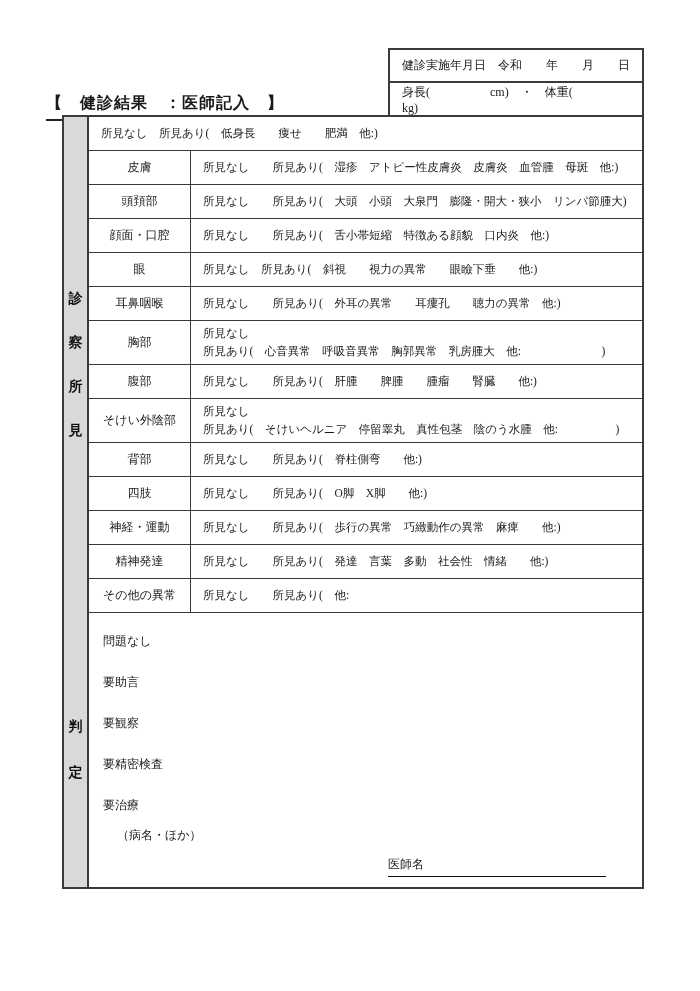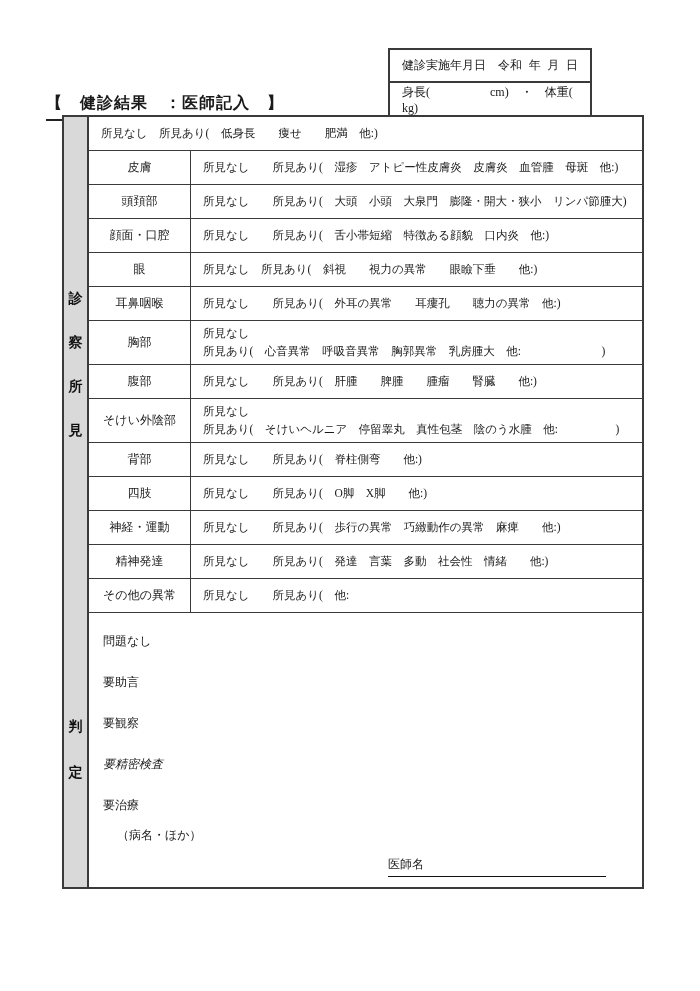--- a/index.html
+++ b/index.html
@@ -4,21 +4,21 @@
 <style>
   * { margin:0; padding:0; box-sizing:border-box; }
   body { background:#fff; }
   .page {
     position:relative; width:700px; height:991px; background:#ffffff;
     font-family:"Liberation Serif","DejaVu Serif",serif; color:#1a1a1a;
     overflow:hidden;
   }
   
   .date-box {
-    position:absolute; left:388px; top:48px; width:204px; height:70px;
+    position:absolute; left:388px; top:48px; width:256px; height:70px;
     border:2px solid #3a3a3a; background:#fff;
   }
   .db-row { display:flex; align-items:center; padding:0 12px; font-size:12px; height:33px; }
   .db-row1 { border-bottom:2px solid #3a3a3a; justify-content:space-between; }
   .db-row2 { height:33px; }
   
   .title {
     position:absolute; left:46px; top:82px; width:342px;
     font-size:16px; font-weight:bold; letter-spacing:1px;
     padding-bottom:5px; border-bottom:2px solid #222;
@@ -241,19 +241,19 @@
         <div class="disease-line">
           <span>（病名・ほか</span>
           <span>）</span>
         </div>
         <div class="doctor-line">
           <span>医師名</span>
         </div>
       <div class="judgment-item" style="top: 20px;">問題なし</div>
           <div class="judgment-item" style="top: 61px;">要助言</div>
           <div class="judgment-item" style="top: 102px;">要観察</div>
-          <div class="judgment-item" style="top: 143px; font-style: italic;">要精密検査</div>
+          <div class="judgment-item" style="top: 143px;">要精密検査</div>
           <div class="judgment-item" style="top: 184px;">要治療</div>
         </div>
     </div>
 
   </div>
 </div>
 
 </body></html>

